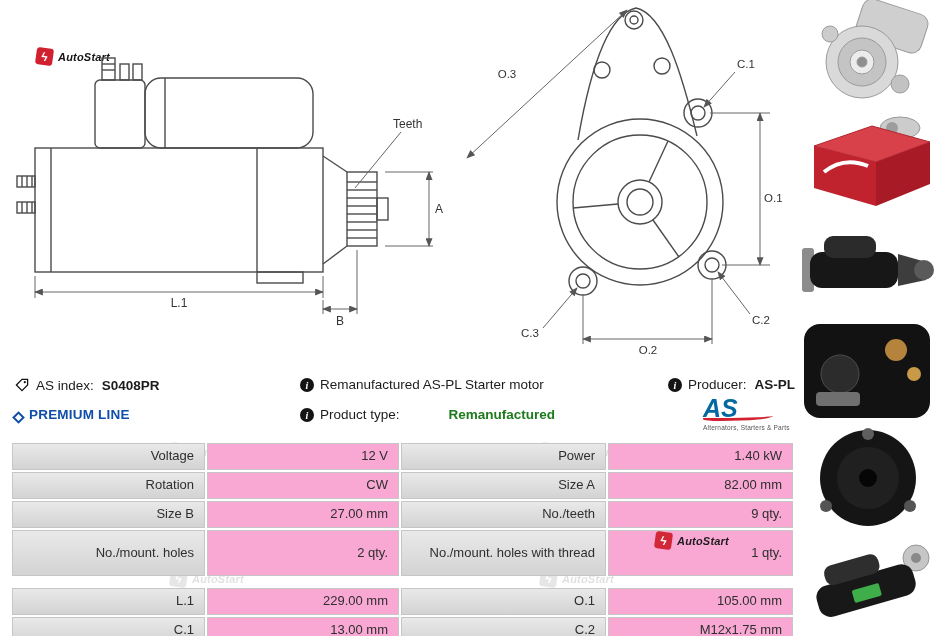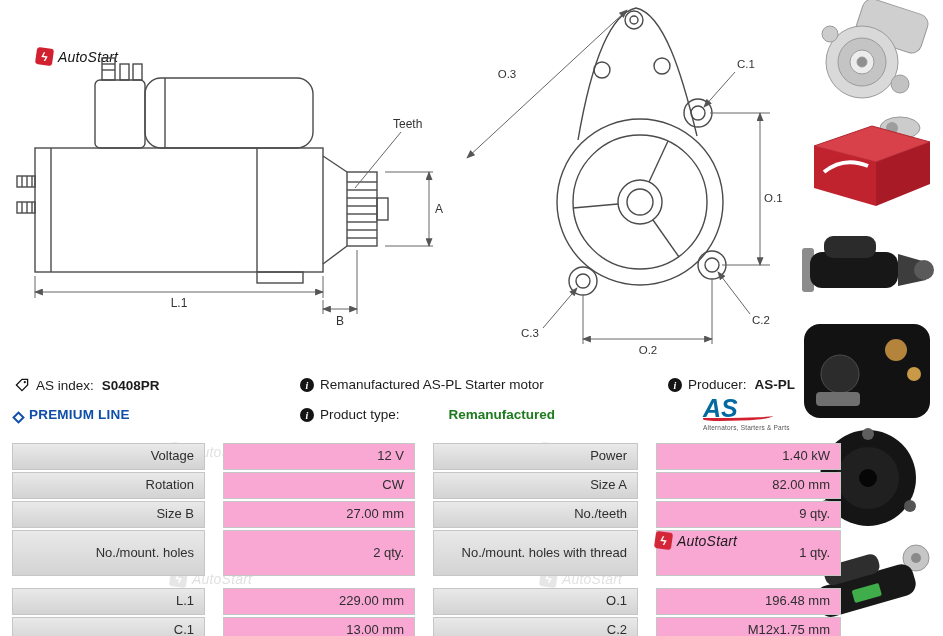--- a/index.html
+++ b/index.html
@@ -5,21 +5,21 @@
   * { box-sizing: border-box; }
   html,body { margin:0; padding:0; background:#e8e8e8; }
   body { font-family:"Liberation Sans", sans-serif; }
   .page { position:relative; width:943px; height:636px; background:#ffffff; overflow:hidden; color:#222; margin:0 auto; }
 
   
   .autostart { display:flex; align-items:center; gap:5px; }
   .as-bolt { width:17px; height:17px; border-radius:3px; background:#d1202f; color:#fff;
              display:flex; align-items:center; justify-content:center; font-weight:bold;
              font-size:12px; transform:rotate(8deg); flex:0 0 auto; }
-  .as-text { font-weight:normal; font-style:italic; font-size:14px; color:#141414; letter-spacing:.2px; white-space:nowrap; }
+  .as-text { font-weight:bold; font-style:italic; font-size:11px; color:#141414; letter-spacing:.2px; white-space:nowrap; }
   .brand-logo { position:absolute; left:36px; top:48px; }
 
   
   .wm { position:absolute; opacity:0.13; filter:grayscale(1); pointer-events:none; }
   .wm-colored { position:absolute; opacity:0.95; z-index:5; pointer-events:none; }
 
   
   .side-svg  { position:absolute; left:5px;  top:12px; }
   .front-svg { position:absolute; left:450px; top:4px; }
   svg text { font-family:"Liberation Sans", sans-serif; }
@@ -38,21 +38,21 @@
   .diamond { width:9px; height:9px; border:2px solid #0f4faa; transform:rotate(45deg); display:inline-block; flex:0 0 auto; }
   .ptype-val { color:#1e7a1e; font-weight:bold;padding-left:43px; }
 
   .aspl-logo { position:absolute; left:703px; top:398px; width:88px; text-align:left; }
   .aspl-as { color:#0369a1; font-style:italic; font-weight:bold; font-size:25px; line-height:20px; }
   .aspl-swoosh { width:70px; height:7px; border-bottom:3px solid #d1202f; border-radius:0 0 90% 30%; margin-top:-4px; }
   .aspl-sub { font-size:6.5px; color:#555; margin-top:3px; letter-spacing:.2px; }
 
   
   .spec-table { position:absolute; left:12px; top:443px; width:781px; z-index:2; }
-  .spec-row { display:grid; grid-template-columns:193px 192px 205px 185px; column-gap:18px; margin-bottom:2px; }
+  .spec-row { display:grid; grid-template-columns:193px 192px 205px 185px; column-gap:2px; margin-bottom:2px; }
   .cell { height:27px; display:flex; align-items:center; justify-content:flex-end; text-align:right;
           padding:0 10px; font-size:13px; color:#2e2e2e; border:1px solid #c6c6c6; line-height:1.15; }
   .cell.label { background:linear-gradient(#e9e9e9,#d3d3d3); }
   .cell.value { background:#f9a8d4; }
   .spec-row.tall .cell { height:46px; }
   .row-gap { height:10px; }
 </style>
 </head>
 <body>
 
@@ -322,21 +322,21 @@
       <div class="cell label">No./mount. holes</div>
       <div class="cell value">2 qty.</div>
       <div class="cell label">No./mount. holes with thread</div>
       <div class="cell value">1 qty.</div>
     </div>
     <div class="row-gap"></div>
     <div class="spec-row">
       <div class="cell label">L.1</div>
       <div class="cell value">229.00 mm</div>
       <div class="cell label">O.1</div>
-      <div class="cell value">196.48 mm</div>
+      <div class="cell value">105.00 mm</div>
     </div>
     <div class="spec-row">
       <div class="cell label">C.1</div>
       <div class="cell value">13.00 mm</div>
       <div class="cell label">C.2</div>
       <div class="cell value">M12x1.75 mm</div>
     </div>
   </div>
 
 </div>

